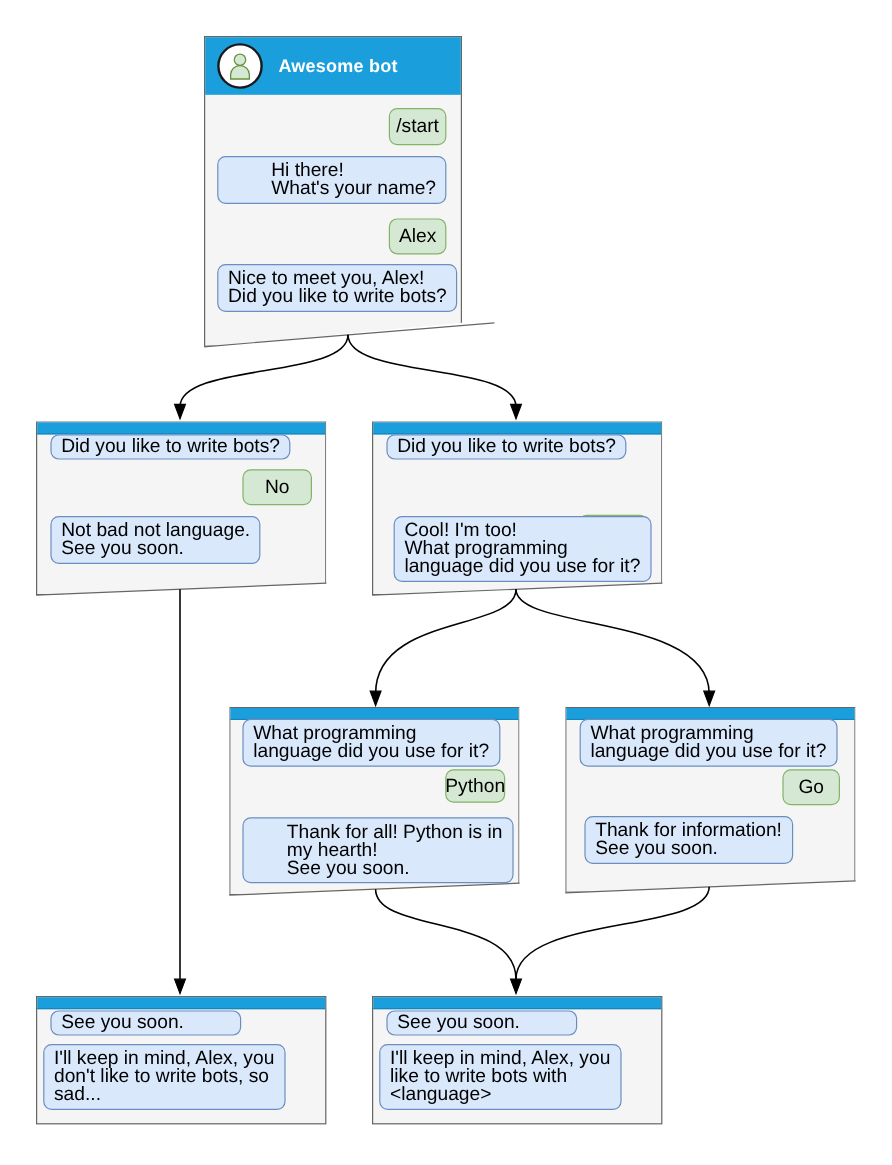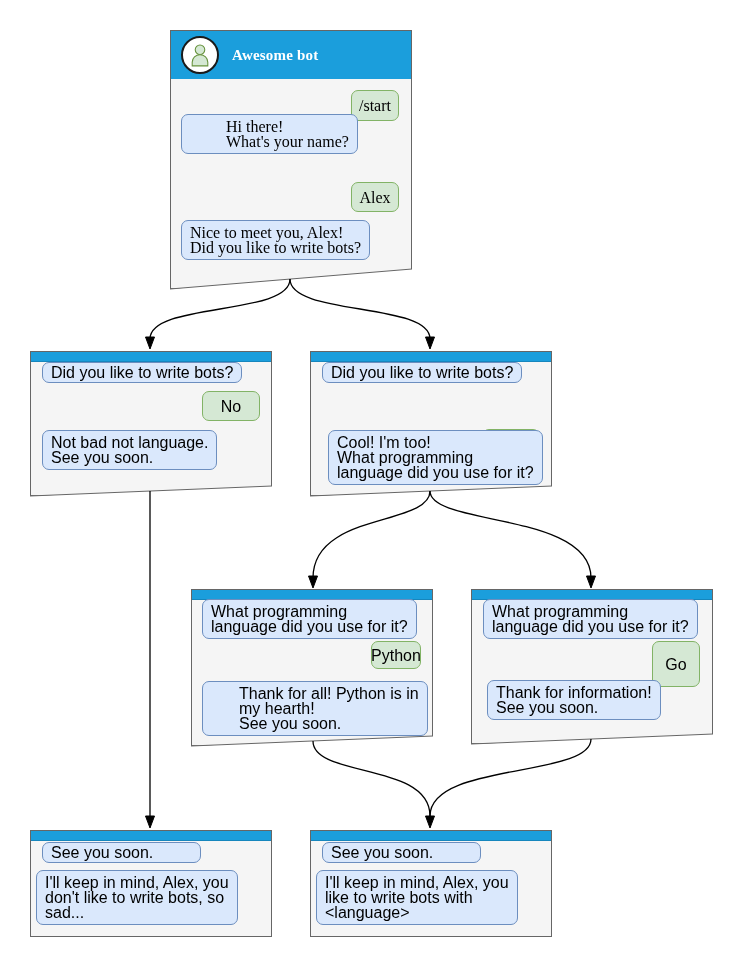--- a/index.html
+++ b/index.html
@@ -23,32 +23,32 @@
   svg.connectors{position:absolute;left:0;top:0;z-index:5;pointer-events:none;}
   .edge{fill:none;stroke:#000000;stroke-width:1.3px;}
   .slant{stroke:#666666;stroke-width:1px;}
   .arrow{fill:#000000;stroke:#000000;}
 </style>
 </head>
 <body>
 
 <div class="canvas">
 
-  <div class="window" style="left:170px;top:30px;width:242px;height:259px;clip-path:polygon(0 0,100% 0,100% 239px,0 100%);font-family:Liberation Serif, serif;">
+  <div class="window" style="left:170px;top:30px;width:215px;height:259px;clip-path:polygon(0 0,100% 0,100% 239px,0 100%);">
     <div class="titlebar">
       <span class="avatar">
         <svg viewBox="0 0 24 24" width="26" height="26">
           <circle cx="12" cy="7.2" r="4.4" fill="#d5e8d4" stroke="#67923d" stroke-width="1"></circle>
           <path d="M4.8 22 L4.8 18.6 A7.2 6.9 0 0 1 19.2 18.6 L19.2 22 Z" fill="#d5e8d4" stroke="#67923d" stroke-width="1"></path>
         </svg>
       </span>
       <span class="title">Awesome bot</span>
     </div>
     <div class="bubble user" style="top:59px;right:12px;width:48px;height:31px;">/start</div>
-    <div class="bubble bot" style="top:83px;left:10px;padding-left:44px;">Hi there!
+    <div class="bubble bot" style="top:99px;left:10px;padding-left:44px;">Hi there!
 What's your name?</div>
     <div class="bubble user" style="top:151px;right:12px;width:48px;height:30px;">Alex</div>
     <div class="bubble bot" style="top:189px;left:10px;">Nice to meet you, Alex!
 Did you like to write bots?</div>
   </div>
 
   <div class="window" style="left:30px;top:351px;width:242px;height:145px;clip-path:polygon(0 0,100% 0,100% 135px,0 100%);">
     <div class="bar"></div>
     <div class="bubble bot slim" style="top:10px;left:11px;">Did you like to write bots?</div>
     <div class="bubble user" style="top:39px;right:11px;width:58px;height:30px;">No</div>
@@ -72,21 +72,21 @@
     <div class="bubble user" style="top:51px;right:11px;width:50px;height:28px;">Python</div>
     <div class="bubble bot" style="top:91px;left:10px;padding-left:36px;">Thank for all! Python is in
 my hearth!
 See you soon.</div>
   </div>
 
   <div class="window" style="left:471px;top:589px;width:242px;height:155px;clip-path:polygon(0 0,100% 0,100% 145px,0 100%);">
     <div class="bar"></div>
     <div class="bubble bot" style="top:9px;left:11px;">What programming
 language did you use for it?</div>
-    <div class="bubble user" style="top:51px;right:12px;width:48px;height:46px;">Go</div>
+    <div class="bubble user" style="top:51px;right:12px;width:48px;height:30px;">Go</div>
     <div class="bubble bot" style="top:90px;left:15px;">Thank for information!
 See you soon.</div>
   </div>
 
   <div class="window" style="left:30px;top:830px;width:242px;height:107px;">
     <div class="bar"></div>
     <div class="bubble bot slim" style="top:11px;left:11px;width:159px;">See you soon.</div>
     <div class="bubble bot" style="top:39px;left:5px;">I'll keep in mind, Alex, you
 don't like to write bots, so
 sad...</div>

